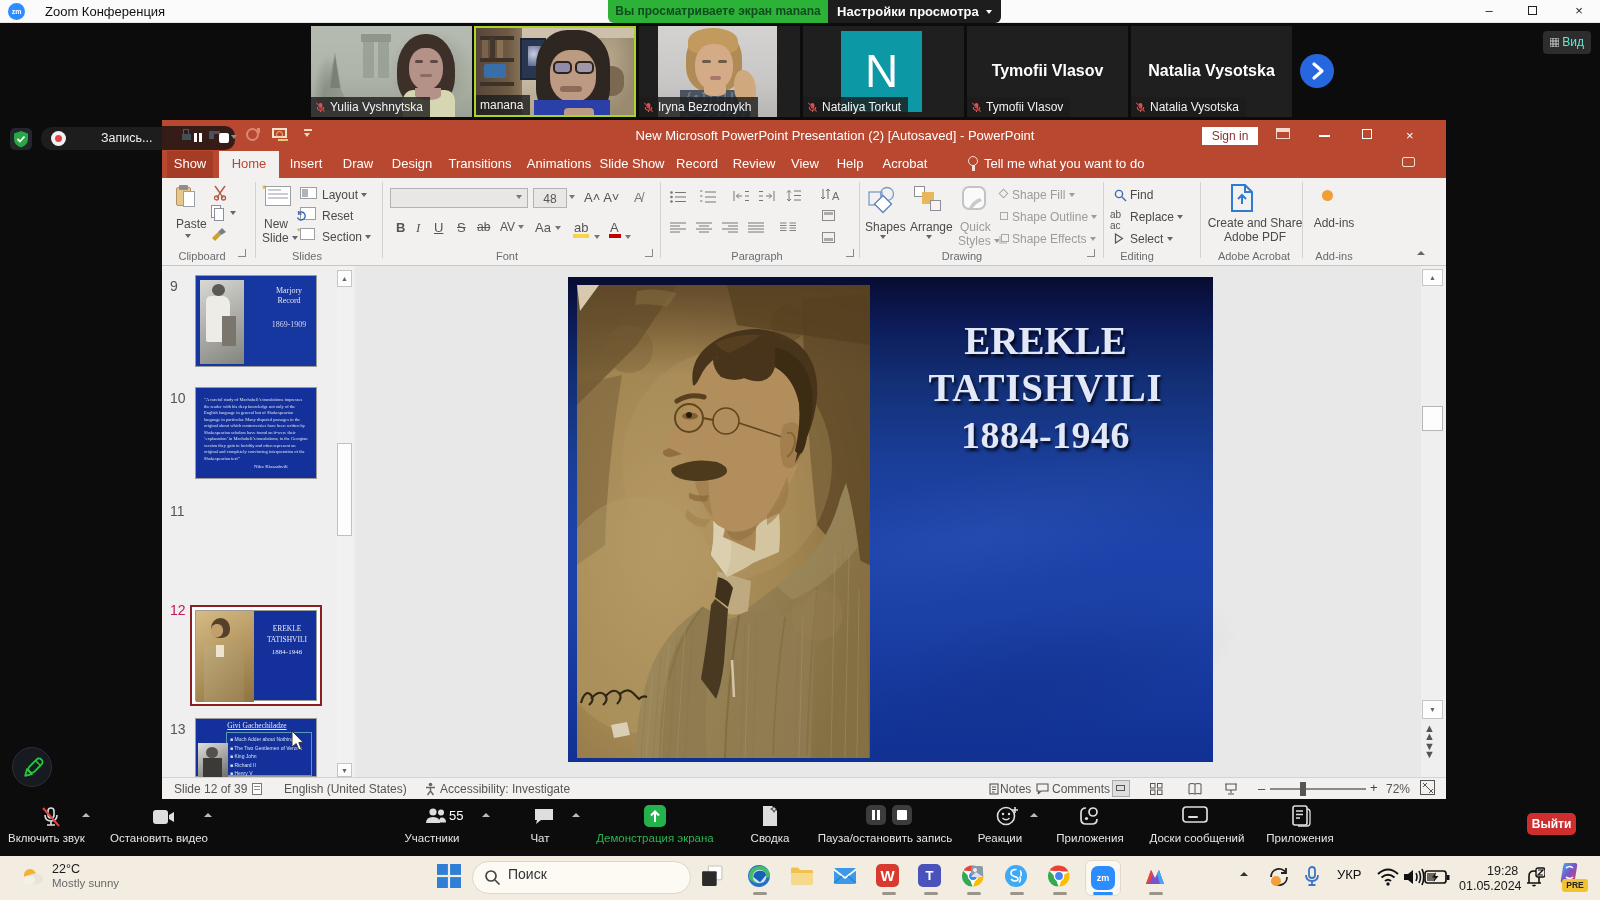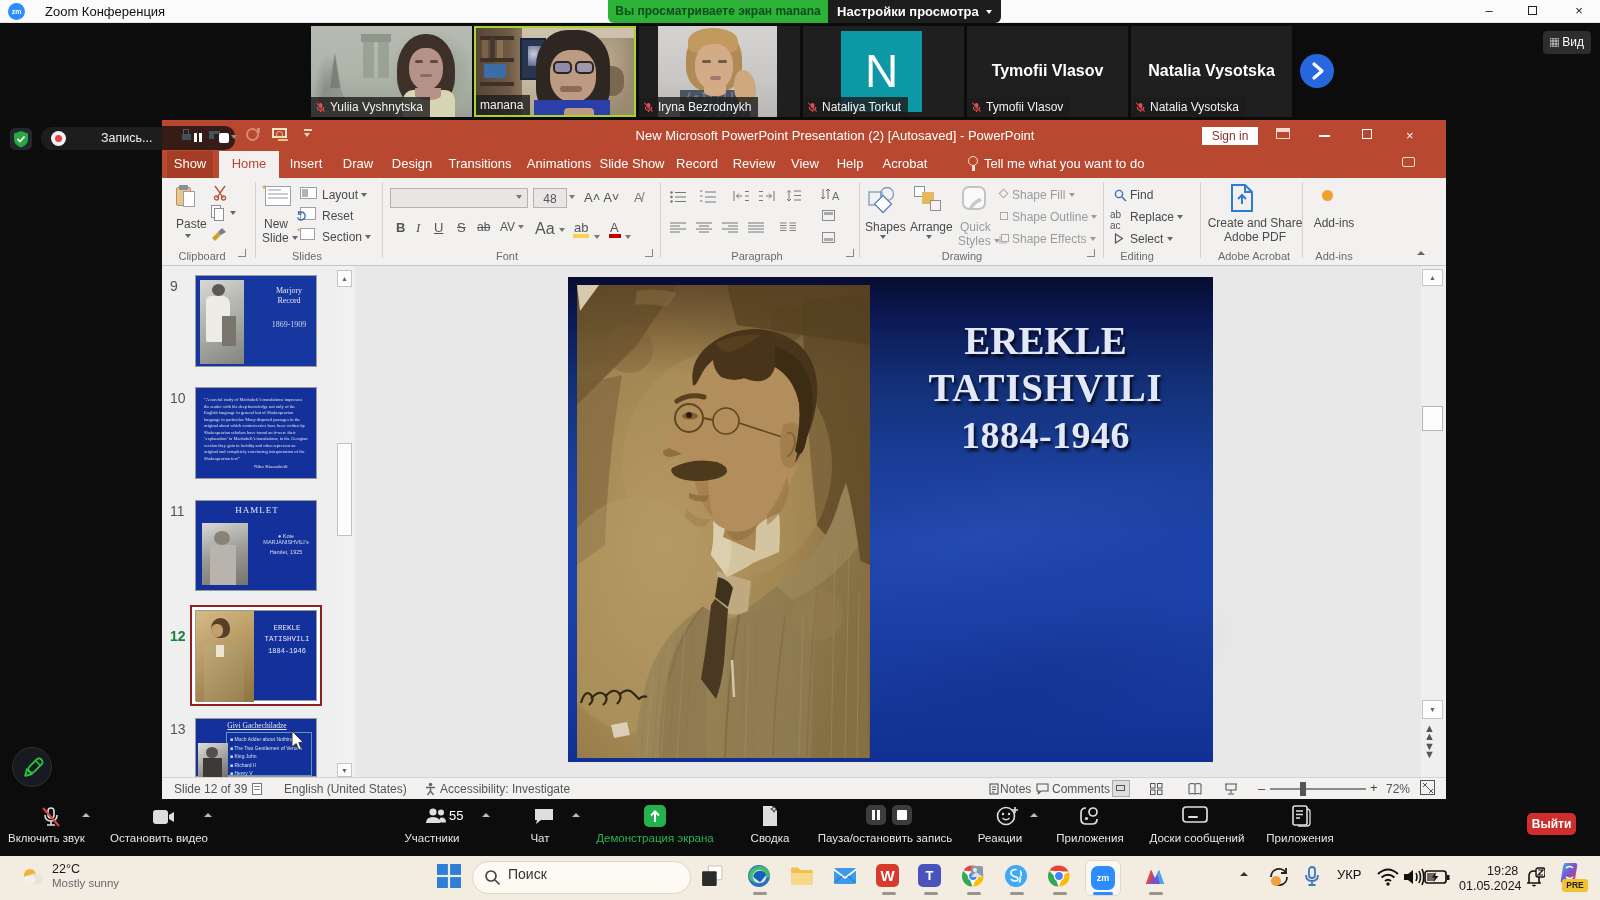--- a/index.html
+++ b/index.html
@@ -11,21 +11,21 @@
 #ztitle{left:45px;top:4px;font-size:13px;color:#111}
 #greenpill{left:608px;top:0;width:220px;height:23px;background:#2cb237;border-radius:0 0 0 6px;color:#0e4d1e;font-weight:bold;font-size:12px;text-align:center;line-height:23px}
 #viewpill{left:828px;top:0;width:173px;height:23px;background:#1d1d1d;border-radius:0 0 6px 0;color:#fff;font-weight:bold;font-size:13px;text-align:center;line-height:23px}
 .wbtn{top:0;width:34px;height:23px;color:#222;font-size:13px;text-align:center;line-height:22px}
 
 .tile{top:26px;width:161px;height:91px;background:#1f1f1f;overflow:hidden}
 .vlabel{position:absolute;left:0;bottom:0;background:rgba(28,28,28,.8);color:#f2f2f2;font-size:12px;height:20px;line-height:20px;padding:0 7px 0 4px;white-space:nowrap;display:flex;align-items:center;gap:4px}
 .micmute{display:inline-block;width:11px;height:11px;position:relative;flex:0 0 11px}
 .bigname{position:absolute;width:100%;top:36px;text-align:center;color:#fff;font-size:16px;font-weight:bold}
 #arrowbtn{left:1300px;top:54px;width:34px;height:34px;border-radius:50%;background:#2667e0}
-#vidbtn{left:1543px;top:31px;width:48px;height:23px;background:#2d2d2d;border-radius:4px;color:#ffffff;font-size:12px;text-align:center;line-height:23px}
+#vidbtn{left:1543px;top:31px;width:48px;height:23px;background:#2d2d2d;border-radius:4px;color:#5eead4;font-size:12px;text-align:center;line-height:23px}
 
 #shield{left:10px;top:128px;width:22px;height:22px;border-radius:5px;background:#23262c}
 #recpill{left:41px;top:127px;width:123px;height:23px;background:#1d1d1d;border-radius:12px 0 0 12px}
 #pencil{left:12px;top:747px;width:40px;height:40px;border-radius:50%;background:#171a20;border:1px solid #2b3038}
 
 #ppt{left:162px;top:120px;width:1284px;height:679px;background:#f2f1f0}
 #ppt-title{left:0;top:0;width:1284px;height:31px;background:#b84830}
 #ppt-tabs{left:0;top:31px;width:1284px;height:27px;background:#b84830}
 .tab{position:absolute;top:0;height:27px;color:#fff;font-size:13px;line-height:26px;text-align:center;white-space:nowrap}
 #tab-home{background:#f2f1f0;color:#b84830}
@@ -283,21 +283,21 @@
     <div class="abs" style="left:371px;top:10px;width:34px;height:20px;background:#e9e7e6;border:1px solid #b5b3b1;font-size:12px;color:#555;text-align:center;line-height:20px">48</div>
     <div class="abs" style="left:407px;top:16px;color:#777;font-size:8px"><i class="dc"></i></div>
     <div class="rtext" style="left:422px;top:12px;font-size:13px;color:#555">A˄ A˅</div>
     <div class="rtext" style="left:472px;top:12px;color:#777;font-size:13px">A̸</div>
     <div class="rtext" style="left:234px;top:42px;font-weight:bold;font-size:13px;color:#555">B</div>
     <div class="rtext" style="left:254px;top:42px;font-style:italic;font-family:'Liberation Serif',serif;font-size:13px;color:#555">I</div>
     <div class="rtext" style="left:272px;top:42px;text-decoration:underline;font-size:13px;color:#555">U</div>
     <div class="rtext" style="left:295px;top:42px;text-decoration:line-through;font-size:13px;color:#555">S</div>
     <div class="rtext" style="left:315px;top:42px;text-decoration:line-through;font-size:12px;color:#555">ab</div>
     <div class="rtext" style="left:338px;top:42px;font-size:12px;color:#555">AV <span style="font-size:8px;color:#777"><i class="dc"></i></span></div>
-    <div class="rtext" style="left:373px;top:42px;font-size:16px;color:#555">Aa <span style="font-size:8px;color:#777"><i class="dc"></i></span></div>
+    <div class="rtext" style="left:373px;top:42px;font-size:13px;color:#555">Aa <span style="font-size:8px;color:#777"><i class="dc"></i></span></div>
     <div class="rtext" style="left:412px;top:42px;font-size:13px;color:#555">ab</div>
     <div class="abs" style="left:411px;top:56px;width:16px;height:4px;background:#f5d44a"></div>
     <div class="abs" style="left:432px;top:56px;color:#777;font-size:8px"><i class="dc"></i></div>
     <div class="rtext" style="left:448px;top:42px;font-size:13px;color:#555">A</div>
     <div class="abs" style="left:447px;top:56px;width:12px;height:4px;background:#c00000"></div>
     <div class="abs" style="left:463px;top:56px;color:#777;font-size:8px"><i class="dc"></i></div>
     <div class="glabel" style="left:320px;width:50px">Font</div>
     <div class="abs" style="left:483px;top:71px;width:8px;height:8px;border-right:1px solid #888;border-bottom:1px solid #888"></div>
     <div class="gdiv" style="left:498px"></div>
 
@@ -411,37 +411,29 @@
       <div class="abs" style="left:26px;top:40px;width:14px;height:30px;background:#7a766e"></div>
       <div class="abs" style="left:70px;top:10px;width:46px;height:22px;color:#e6e2f2;font-family:'Liberation Serif',serif;font-size:8px;text-align:center;line-height:1.3">Marjory Record</div>
       <div class="abs" style="left:70px;top:44px;width:46px;color:#d8d4ea;font-family:'Liberation Serif',serif;font-size:8px;text-align:center">1869-1909</div>
     </div>
     <div class="tnum" style="top:124px">10</div>
     <div class="thumb" style="top:121px;height:92px;background:#14319b">
       <div class="abs" style="left:8px;top:9px;width:104px;height:66px;color:#dfe2ef;font-size:4.5px;line-height:1.45;font-family:'Liberation Serif',serif">“A careful study of Machabeli’s translations impresses the reader with his deep knowledge not only of the English language in general but of Shakespearian language in particular. Many disputed passages in the original about which controversies have been written by Shakespearian scholars have found an it-were their ‘explanation’ in Machabeli’s translations; in the Georgian version they gain in lucidity and often represent an original and completely convincing interpretation of the Shakespearian text”</div>
       <div class="abs" style="left:58px;top:76px;width:50px;color:#dfe2ef;font-size:5px;font-family:'Liberation Serif',serif">Niko Kiasashvili</div>
     </div>
     <div class="tnum" style="top:237px">11</div>
-    <div class="thumb" style="top:234px;height:91px;background:#14319b">
-      <div class="abs" style="left:0;top:4px;width:122px;text-align:center;color:#e8e8f4;font-family:'Liberation Serif',serif;font-size:9px;letter-spacing:1px">HAMLET</div>
-      <div class="abs" style="left:6px;top:22px;width:46px;height:62px;background:linear-gradient(160deg,#d8d8d6,#9a9a96 50%,#76736e)"></div>
-      <div class="abs" style="left:18px;top:30px;width:16px;height:14px;border-radius:50%;background:#8a8278"></div>
-      <div class="abs" style="left:14px;top:44px;width:26px;height:40px;background:#b8b4ac"></div>
-      <div class="abs" style="left:62px;top:32px;width:56px;color:#d8dcf0;font-size:5.5px;text-align:center">● Kote MARJANISHVILI's</div>
-      <div class="abs" style="left:62px;top:48px;width:56px;color:#d8dcf0;font-size:5.5px;text-align:center">Hamlet, 1925</div>
-    </div>
-    <div class="tnum" style="top:362px;color:#15803d;font-weight:bold">12</div>
+    <div class="tnum" style="top:336px;color:#be185d;font-weight:normal">12</div>
     <div class="abs" style="left:28px;top:339px;width:132px;height:101px;border:2px solid #8b2020;background:#fff"></div>
     <div class="thumb" style="left:33px;top:344px;height:91px;background:#14319b">
       <div class="abs" style="left:0;top:0;width:58px;height:91px;background:linear-gradient(150deg,#d6bb85,#b79a63 45%,#8d7340)"></div>
       <div class="abs" style="left:15px;top:7px;width:19px;height:20px;background:#55412a;border-radius:50% 50% 42% 42%"></div>
       <div class="abs" style="left:15px;top:13px;width:12px;height:13px;background:#c2a06e;border-radius:45%"></div>
       <div class="abs" style="left:8px;top:34px;width:40px;height:57px;background:linear-gradient(135deg,#bfa979,#9a8050)"></div>
       <div class="abs" style="left:20px;top:34px;width:8px;height:12px;background:#ece4d0"></div>
-      <div class="abs" style="left:64px;top:12px;width:54px;color:#e8e8f4;font-family:Liberation Mono, monospace;font-size:7.5px;text-align:center;line-height:1.5">EREKLE TATISHVILI<br><span style="font-size:7px">1884-1946</span></div>
+      <div class="abs" style="left:64px;top:12px;width:54px;color:#e8e8f4;font-family:Liberation Serif, serif;font-size:7.5px;text-align:center;line-height:1.5">EREKLE TATISHVILI<br><span style="font-size:7px">1884-1946</span></div>
     </div>
     <div class="tnum" style="top:455px">13</div>
     <div class="thumb" style="top:452px;height:59px;background:#14319b">
       <div class="abs" style="left:0;top:2px;width:122px;text-align:center;color:#e8e8f4;font-family:'Liberation Serif',serif;font-size:7.5px;text-decoration:underline">Givi Gachechiladze</div>
       <div class="abs" style="left:30px;top:13px;width:86px;height:44px;border:1px solid #5a9ab8"></div>
       <div class="abs" style="left:34px;top:16px;width:80px;color:#cfe0f0;font-size:5px;line-height:1.7">■ Much Adder about Nothing<br>■ The Two Gentlemen of Verona<br>■ King John<br>■ Richard II<br>■ Henry V<br>■ Troilus and Cressida</div>
       <div class="abs" style="left:2px;top:24px;width:30px;height:35px;background:linear-gradient(150deg,#e0e0de,#9a9a96 60%,#6e6b66)"></div>
       <div class="abs" style="left:10px;top:28px;width:12px;height:11px;border-radius:50%;background:#55504a"></div>
       <div class="abs" style="left:7px;top:39px;width:19px;height:20px;background:#3c3a36"></div>
     </div>

